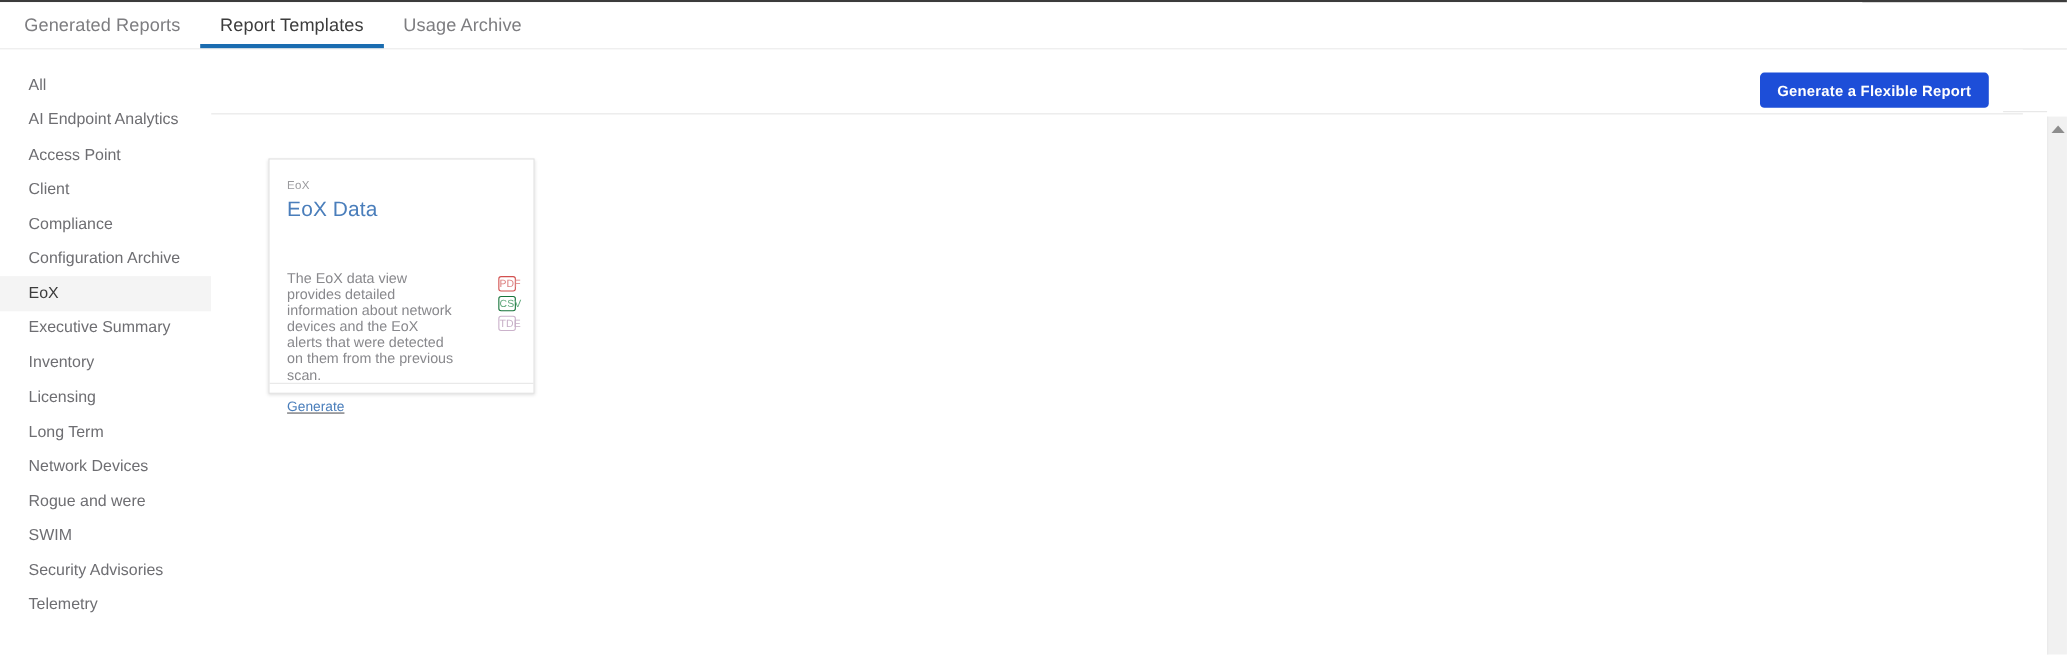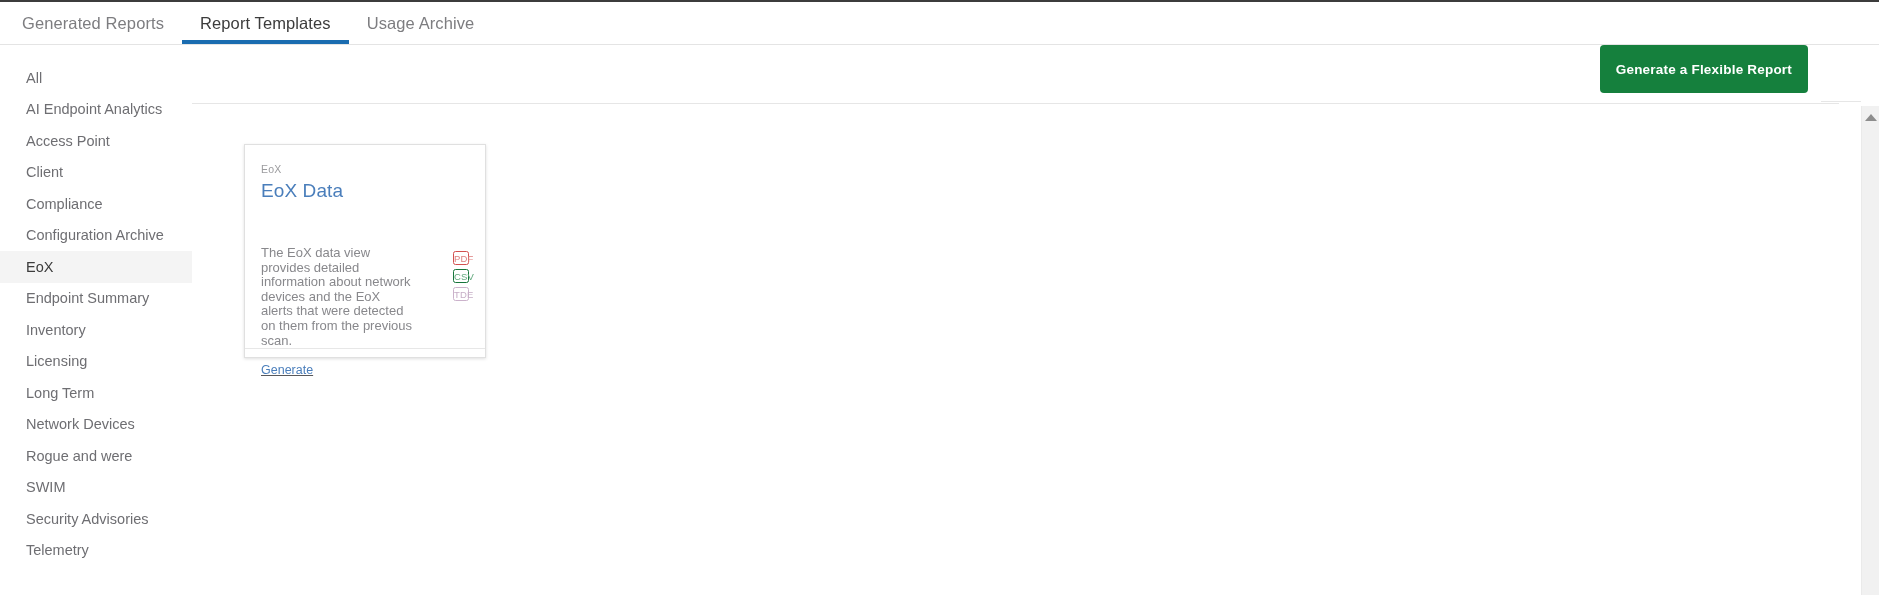--- a/index.html
+++ b/index.html
@@ -102,24 +102,24 @@
 
   .toolbar {
     position: absolute;
     left: 0; top: 0;
     width: 1647px;
     height: 58px;
   }
   .gen-flex-btn {
     position: absolute;
     right: 31px;
-    top: 0;
-    height: 48px;
+    top: 21px;
+    height: 32px;
     padding: 0 16px;
-    background: #15803d;
+    background: #1d4ed8;
     color: #ffffff;
     border: none;
     border-radius: 4px;
     font-family: "Liberation Sans", sans-serif;
     font-size: 13.5px;
     font-weight: bold;
     letter-spacing: .2px;
     cursor: pointer;
     white-space: nowrap;
   }
@@ -285,21 +285,21 @@
     <div class="side-item">
       <span>Compliance</span>
     </div>
     <div class="side-item">
       <span>Configuration Archive</span>
     </div>
     <div class="side-item selected">
       <span>EoX</span>
     </div>
     <div class="side-item">
-      <span>Endpoint Summary</span>
+      <span>Executive Summary</span>
     </div>
     <div class="side-item">
       <span>Inventory</span>
     </div>
     <div class="side-item">
       <span>Licensing</span>
     </div>
     <div class="side-item">
       <span>Long Term</span>
     </div>

